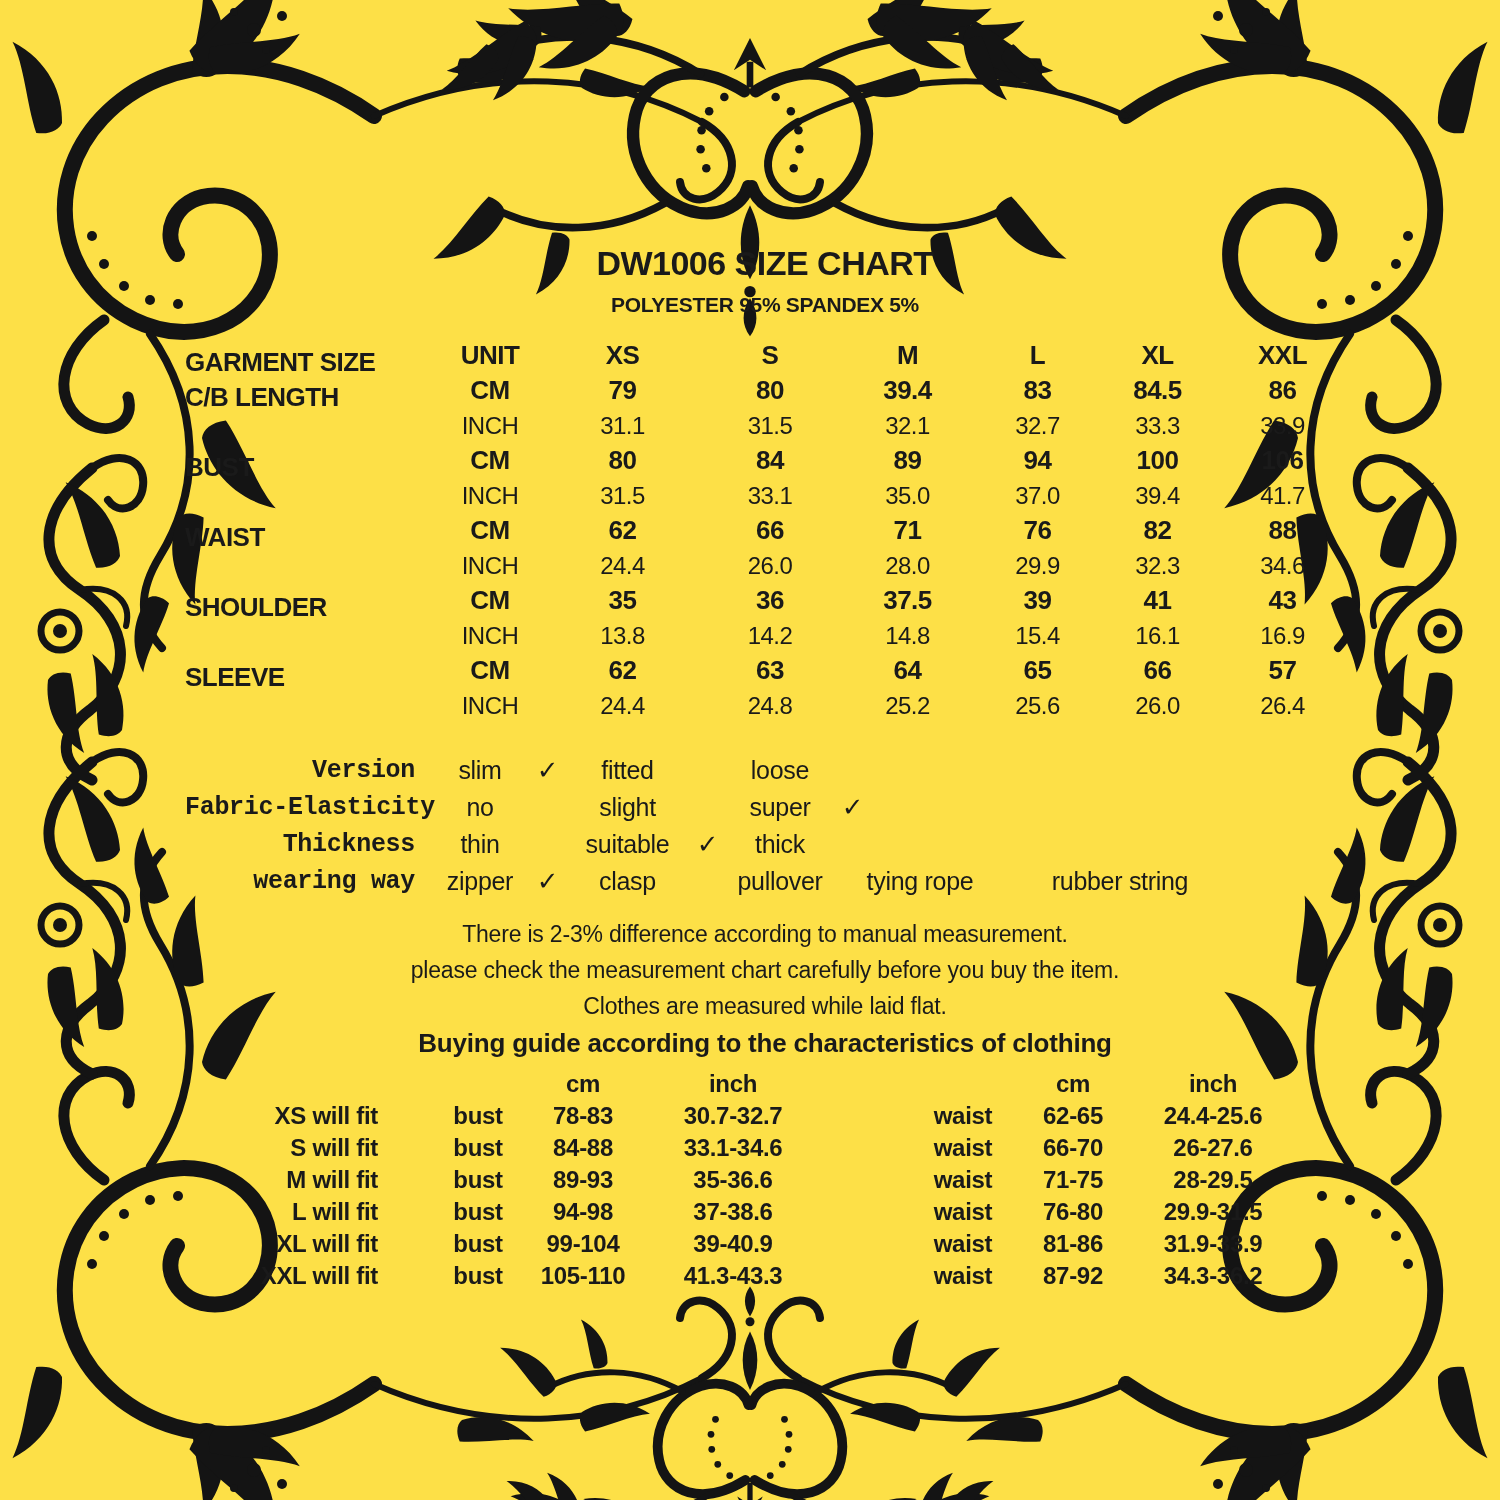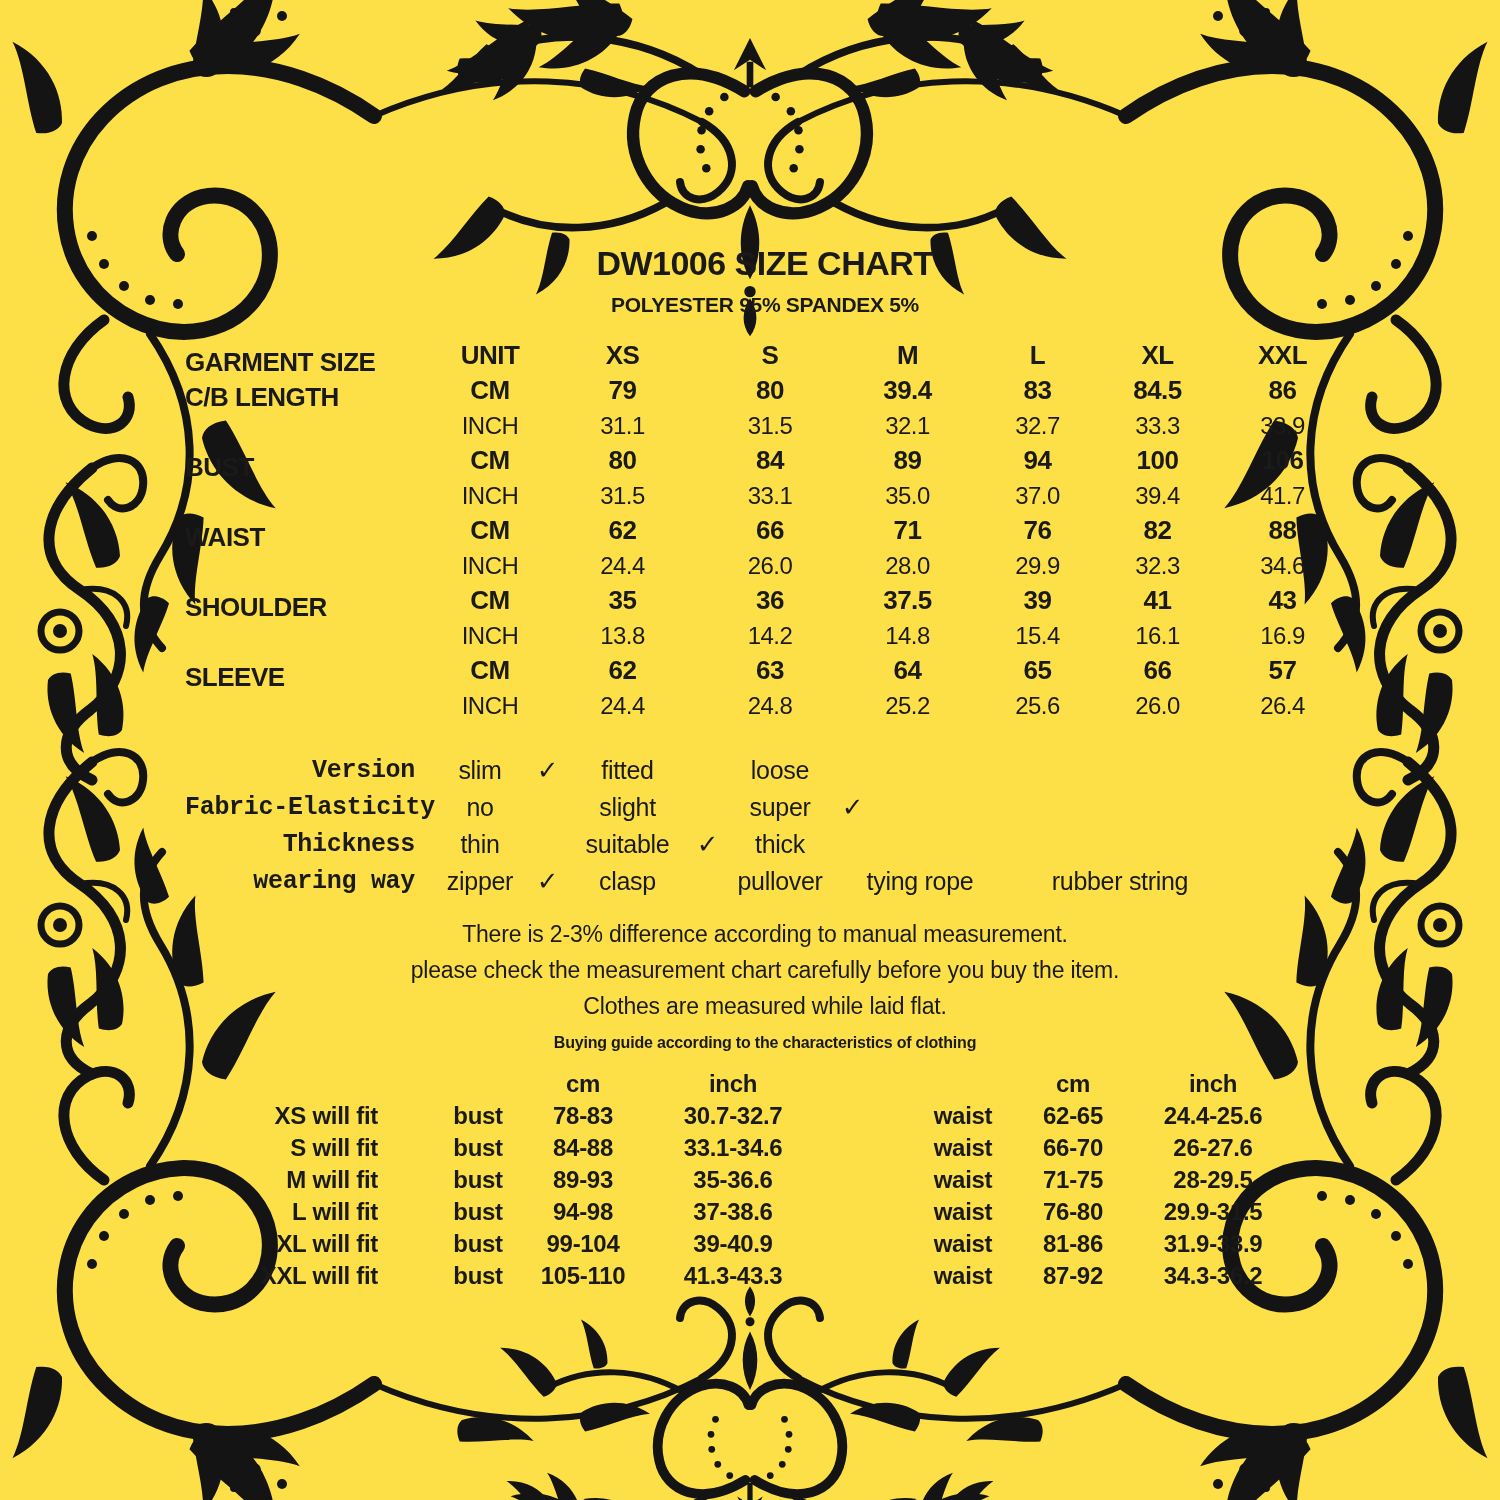--- a/index.html
+++ b/index.html
@@ -30,21 +30,21 @@
   .a-o1{width:90px;margin-left:20px;text-align:center;}
   .a-c{width:45px;text-align:center;font-size:26px;}
   .a-o2{width:115px;text-align:center;}
   .a-o3{width:100px;text-align:center;}
   .a-o4{width:150px;margin-left:-30px;text-align:center;}
   .a-o5{width:210px;margin-left:20px;text-align:center;}
 
   .notes{position:absolute;left:30px;top:916px;width:1470px;text-align:center;
          font-size:23px;letter-spacing:-0.2px;}
   .notes .line{height:36px;line-height:36px;}
-  .notes .heading{height:38px;line-height:38px;font-size:16px;font-weight:700;}
+  .notes .heading{height:38px;line-height:38px;font-size:26px;font-weight:700;}
 
   .guide{position:absolute;left:200px;top:1068px;font-size:24px;font-weight:700;
          letter-spacing:-0.3px;}
   .g-row{display:flex;align-items:center;height:32px;white-space:nowrap;}
   .g-label{width:178px;text-align:right;}
   .g-bust{width:100px;margin-left:50px;text-align:center;}
   .g-cm{width:110px;text-align:center;}
   .g-inch{width:190px;text-align:center;}
   .g-waist{width:110px;margin-left:80px;text-align:center;}
   .g-cm2{width:110px;text-align:center;}

